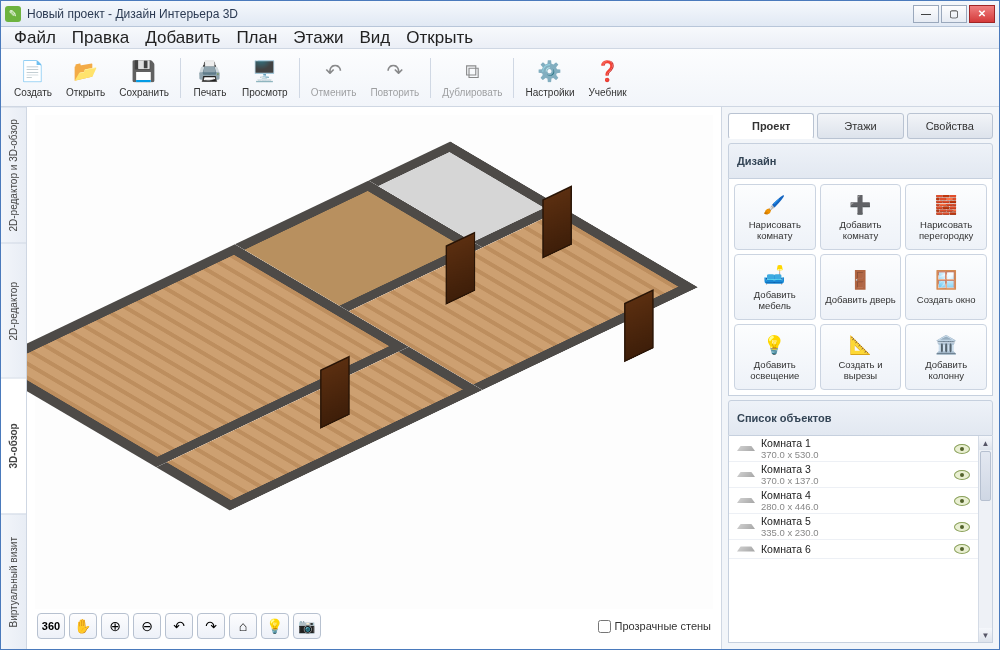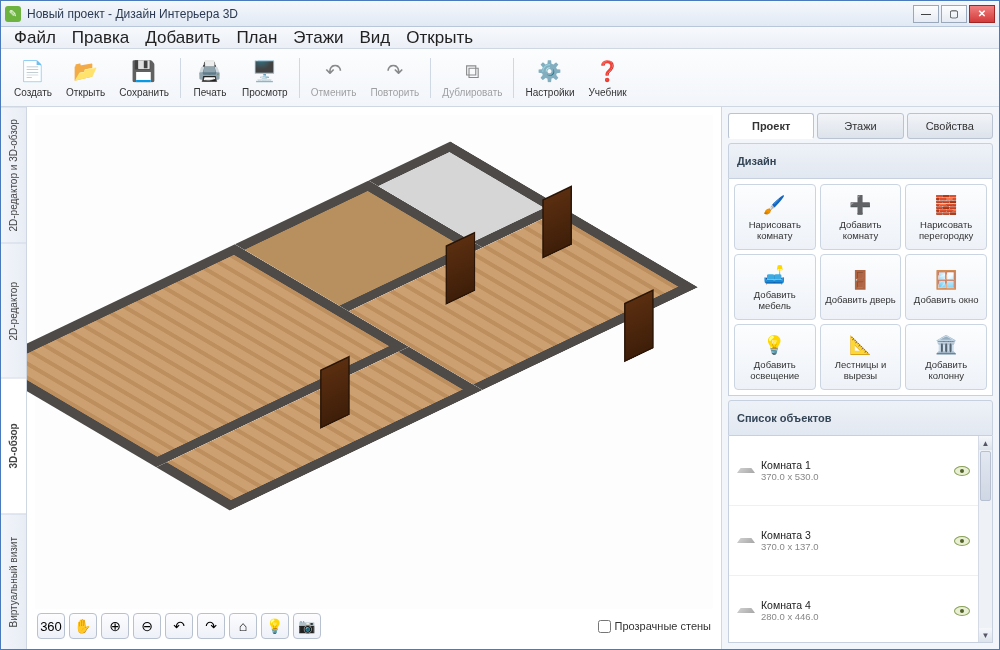--- a/index.html
+++ b/index.html
@@ -42,21 +42,21 @@
   .rightpanel { width:278px; border-left:1px solid #cfd7e3; display:flex; flex-direction:column; background:#f2f5f9; padding:6px; gap:4px; }
   .rp-tabs { display:flex; gap:3px; }
   .rp-tab { flex:1; text-align:center; font-size:11px; padding:6px 4px; background:linear-gradient(#f2f4f8,#dde3ec); border:1px solid #b9c3d2; border-radius:3px; cursor:pointer; color:#333;}
   .rp-tab.active { background:#fff; font-weight:bold; border-bottom-color:#fff; }
   .section-hdr { font-size:11px; font-weight:bold; color:#345; background:linear-gradient(#eef2f8,#e2e8f1); border:1px solid #c6d0de; border-radius:3px 3px 0 0; padding:11px 8px; }
   .design-grid { display:grid; grid-template-columns:repeat(3,1fr); gap:4px; background:#fff; border:1px solid #c6d0de; border-top:none; padding:5px; }
   .tool { display:flex; flex-direction:column; align-items:center; justify-content:center; height:66px; border:1px solid #cbd4e1; border-radius:4px; background:linear-gradient(#fcfdfe,#eef2f8); font-size:9.5px; text-align:center; color:#333; cursor:pointer; padding:3px 2px; gap:3px; }
   .tool .ti { font-size:18px; height:22px; display:flex; align-items:center; }
   .objlist-wrap { flex:1; display:flex; flex-direction:column; overflow:hidden; }
   .objlist { flex:1; background:#fff; border:1px solid #c6d0de; border-top:none; overflow-y:auto; }
-  .obj-row { display:flex; align-items:center; gap:6px; padding:23px 8px; border-bottom:1px solid #edf0f5; font-size:10.5px; cursor:pointer; }
+  .obj-row { display:flex; align-items:center; gap:6px; padding:1px 8px; border-bottom:1px solid #edf0f5; font-size:10.5px; cursor:pointer; }
   .obj-ico { width:18px; height:16px; background:linear-gradient(135deg,#ddd,#999); clip-path: polygon(20% 35%, 80% 35%, 100% 65%, 0% 65%); }
   .obj-txt { flex:1; }
   .obj-txt .nm { color:#222; }
   .obj-txt .dim { color:#888; font-size:9.5px; }
   .eye { width:16px; height:10px; border:1px solid #8aa05a; border-radius:50%; background:#e9efd2; position:relative; }
   .eye::after { content:''; position:absolute; width:4px; height:4px; background:#53632c; border-radius:50%; left:5px; top:2px; }
   .scroll-track { width:14px; background:#eef1f6; border-left:1px solid #d4dbe6; display:flex; flex-direction:column; }
   .scroll-btn { height:14px; background:linear-gradient(#f5f7fb,#dde3ec); display:flex; align-items:center; justify-content:center; font-size:8px; color:#556; cursor:pointer; }
   .scroll-thumb { flex:0 0 50px; background:linear-gradient(#e3e8f1,#cfd7e4); border:1px solid #b6c0d0; border-radius:2px; margin:1px; }
   .objlist-flex { display:flex; flex:1; border:1px solid #c6d0de; border-top:none; overflow:hidden; }
@@ -152,21 +152,21 @@
           <div class="floor r4"></div>
           <div class="floor r5"></div>
           <div class="door" style="left:170px; top:246px;"></div>
           <div class="door" style="left:420px; top:156px;"></div>
           <div class="door" style="left:550px; top:156px;"></div>
           <div class="door" style="left:480px; top:356px;"></div>
         </div>
       </div>
       <div class="viewbar">
         <div id="viewbtns" style="display:flex; gap:4px;">
-            <div class="vb-btn" style="font-size: 13px; font-weight: normal;">360</div>
+            <div class="vb-btn" style="font-size: 11px; font-weight: bold;">360</div>
             <div class="vb-btn">✋</div>
             <div class="vb-btn">⊕</div>
             <div class="vb-btn">⊖</div>
             <div class="vb-btn">↶</div>
             <div class="vb-btn">↷</div>
             <div class="vb-btn">⌂</div>
             <div class="vb-btn">💡</div>
             <div class="vb-btn">📷</div>
           </div>
         <div class="vb-spacer"></div>
@@ -202,29 +202,29 @@
             <div class="tool">
               <div class="ti">🛋️</div>
               <div>Добавить мебель</div>
             </div>
             <div class="tool">
               <div class="ti">🚪</div>
               <div>Добавить дверь</div>
             </div>
             <div class="tool">
               <div class="ti">🪟</div>
-              <div>Добавить окно</div>
+              <div>Создать окно</div>
             </div>
             <div class="tool">
               <div class="ti">💡</div>
               <div>Добавить освещение</div>
             </div>
             <div class="tool">
               <div class="ti">📐</div>
-              <div>Лестницы и вырезы</div>
+              <div>Создать и вырезы</div>
             </div>
             <div class="tool">
               <div class="ti">🏛️</div>
               <div>Добавить колонну</div>
             </div>
           </div>
       </div>
 
       <div class="objlist-wrap">
         <div class="section-hdr">Список объектов</div>
@@ -249,20 +249,24 @@
               <div class="obj-row">
                 <div class="obj-ico"></div>
                 <div class="obj-txt">
                   <div class="nm">Комната 4</div>
                   <div class="dim">280.0 x 446.0</div>
                 </div>
                 <div class="eye"></div>
               </div>
               <div class="obj-row">
                 <div class="obj-ico"></div>
+                <div class="obj-txt">
+                  <div class="nm">Комната 5</div>
+                  <div class="dim">335.0 x 230.0</div>
+                </div>
                 <div class="eye"></div>
               </div>
               <div class="obj-row">
                 <div class="obj-ico"></div>
                 <div class="obj-txt">
                   <div class="nm">Комната 6</div>
                 </div>
                 <div class="eye"></div>
               </div>
             </div>

